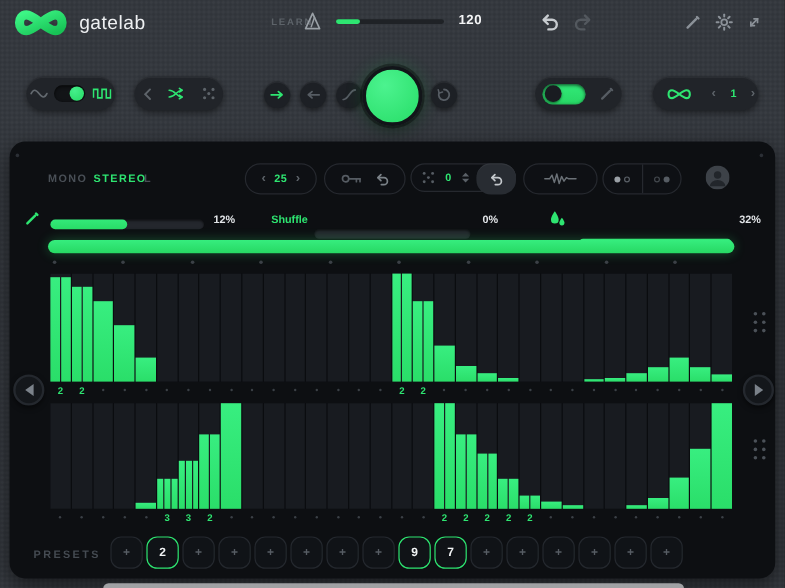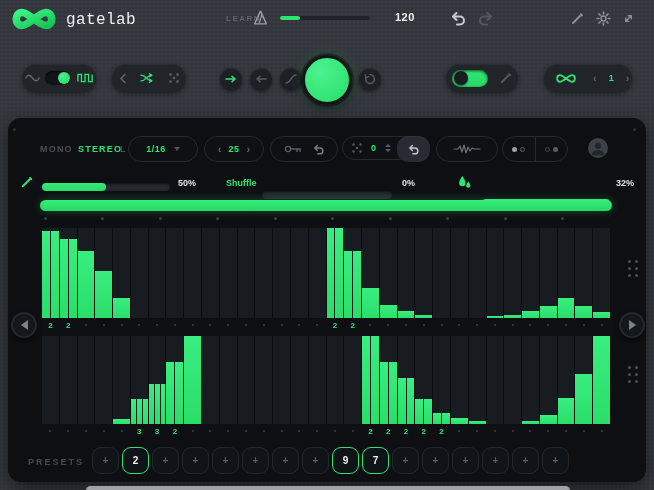--- a/index.html
+++ b/index.html
@@ -97,33 +97,33 @@
     <svg width="48" height="24" viewBox="0 0 44 20">
       <defs>
           <linearGradient id="lg" x1="0" y1="0" x2="1" y2="1">
         <stop offset="0" stop-color="#3df585"></stop>
             <stop offset="1" stop-color="#17c255"></stop>
       </linearGradient>
         </defs>
       <path d="M11 4 C17 4 27 16 33 16 C40 16 40 4 33 4 C27 4 17 16 11 16 C4 16 4 4 11 4 Z" fill="none" stroke="url(#lg)" stroke-width="7" stroke-linejoin="round"></path>
     </svg>
   </div>
-  <div class="abs app-name" style="left:66px;top:11px;font-family:Liberation Mono, monospace;">gatelab</div>
+  <div class="abs app-name" style="left:66px;top:11px;">gatelab</div>
 
   <div class="abs learn" style="left:226px;top:14px;">LEARN</div>
   <div class="abs" style="left:252px;top:9px;">
     <svg width="17" height="17" viewBox="0 0 16 16">
       <path d="M8 2 L13.5 14 H2.5 Z" fill="none" stroke="#9aa0a6" stroke-width="1.3" stroke-linejoin="round"></path>
       <path d="M6.8 13 L9.6 4.6" stroke="#9aa0a6" stroke-width="1.2"></path>
     </svg>
   </div>
   <div class="abs tempo-track" style="left:280px;top:16px;width:90px;">
     <div class="tempo-fill" style="width: 22%;"></div>
   </div>
-  <div class="abs tempo-val" style="left:382px;top:11px;margin-left:13px;">120</div>
+  <div class="abs tempo-val" style="left:382px;top:11px;">120</div>
 
   <div class="abs hicon bright" style="left:449px;top:11px;">
     <svg width="18" height="15" viewBox="0 0 18 14">
         <path d="M4.5 5 H11 a4 4 0 0 1 0 8 H8" fill="none" stroke="currentColor" stroke-width="2" stroke-linecap="round"></path>
         <path d="M7.5 1.5 L4 5 L7.5 8.5" fill="none" stroke="currentColor" stroke-width="2" stroke-linecap="round" stroke-linejoin="round"></path>
       </svg>
   </div>
   <div class="abs hicon dim" style="left:477px;top:11px;transform:scaleX(-1);">
     <svg width="18" height="15" viewBox="0 0 18 14">
         <path d="M4.5 5 H11 a4 4 0 0 1 0 8 H8" fill="none" stroke="currentColor" stroke-width="2" stroke-linecap="round"></path>
@@ -258,24 +258,20 @@
   </div>
 
   <div class="abs panel" style="left:8px;top:118px;width:638px;height:364px;"></div>
   <div class="abs" style="left:13px;top:128px;width:3px;height:3px;border-radius:50%;background:#2b2f35;"></div>
   <div class="abs" style="left:633px;top:128px;width:3px;height:3px;border-radius:50%;background:#2b2f35;"></div>
 
   <div class="abs mode-lbl mode-off" style="left:40px;top:144px;">MONO</div>
   <div class="abs mode-lbl mode-on" style="left:78px;top:144px;">STEREO</div>
   <div class="abs mode-lbl mode-off" style="left:120px;top:144px;">L</div>
 
-  <div class="abs ppill" style="left:128px;top:136px;width:68px;height:24px;gap:8px;">
-    <span class="val">1/16</span>
-    <span class="cdown"></span>
-  </div>
 
   <div class="abs ppill" style="left:204px;top:136px;width:58px;height:24px;gap:7px;">
     <span class="chev">‹</span>
     <span class="val">25</span>
     <span class="chev">›</span>
   </div>
 
   <div class="abs ppill" style="left:270px;top:136px;width:66px;height:24px;gap:10px;">
     <span>
       <svg width="18" height="10" viewBox="0 0 18 10">
@@ -348,21 +344,21 @@
 
   <div class="abs" style="left:20px;top:176px;">
     <svg width="13" height="13" viewBox="0 0 14 14">
         <path d="M3 11 L10 4" stroke="#2ee571" stroke-width="2.2" stroke-linecap="round"></path>
         <path d="M10.8 2.2 l1.2 1.2" stroke="#2ee571" stroke-width="2.2" stroke-linecap="round"></path>
       </svg>
   </div>
   <div class="abs slider" style="left:42px;top:179px;width:128px;">
     <div class="fill" style="width: 50%;"></div>
   </div>
-  <div class="abs pct" style="left:178px;top:178px;">50%</div>
+  <div class="abs pct" style="left:178px;top:178px;">12%</div>
 
   <div class="abs slabel" style="left:226px;top:178px;text-align:center;">Shuffle</div>
   <div class="abs slider" style="left:262px;top:179px;width:130px;">
     <div class="fill" style="width: 0%;"></div>
   </div>
   <div class="abs pct" style="left:402px;top:178px;">0%</div>
 
   <div class="abs" style="left:458px;top:175px;">
     <svg width="13" height="15" viewBox="0 0 12 14">
       <path d="M4 1 C4 1 7 5 7 7.5 A3 3 0 1 1 1 7.5 C1 5 4 1 4 1 Z" fill="#2ee571"></path>

